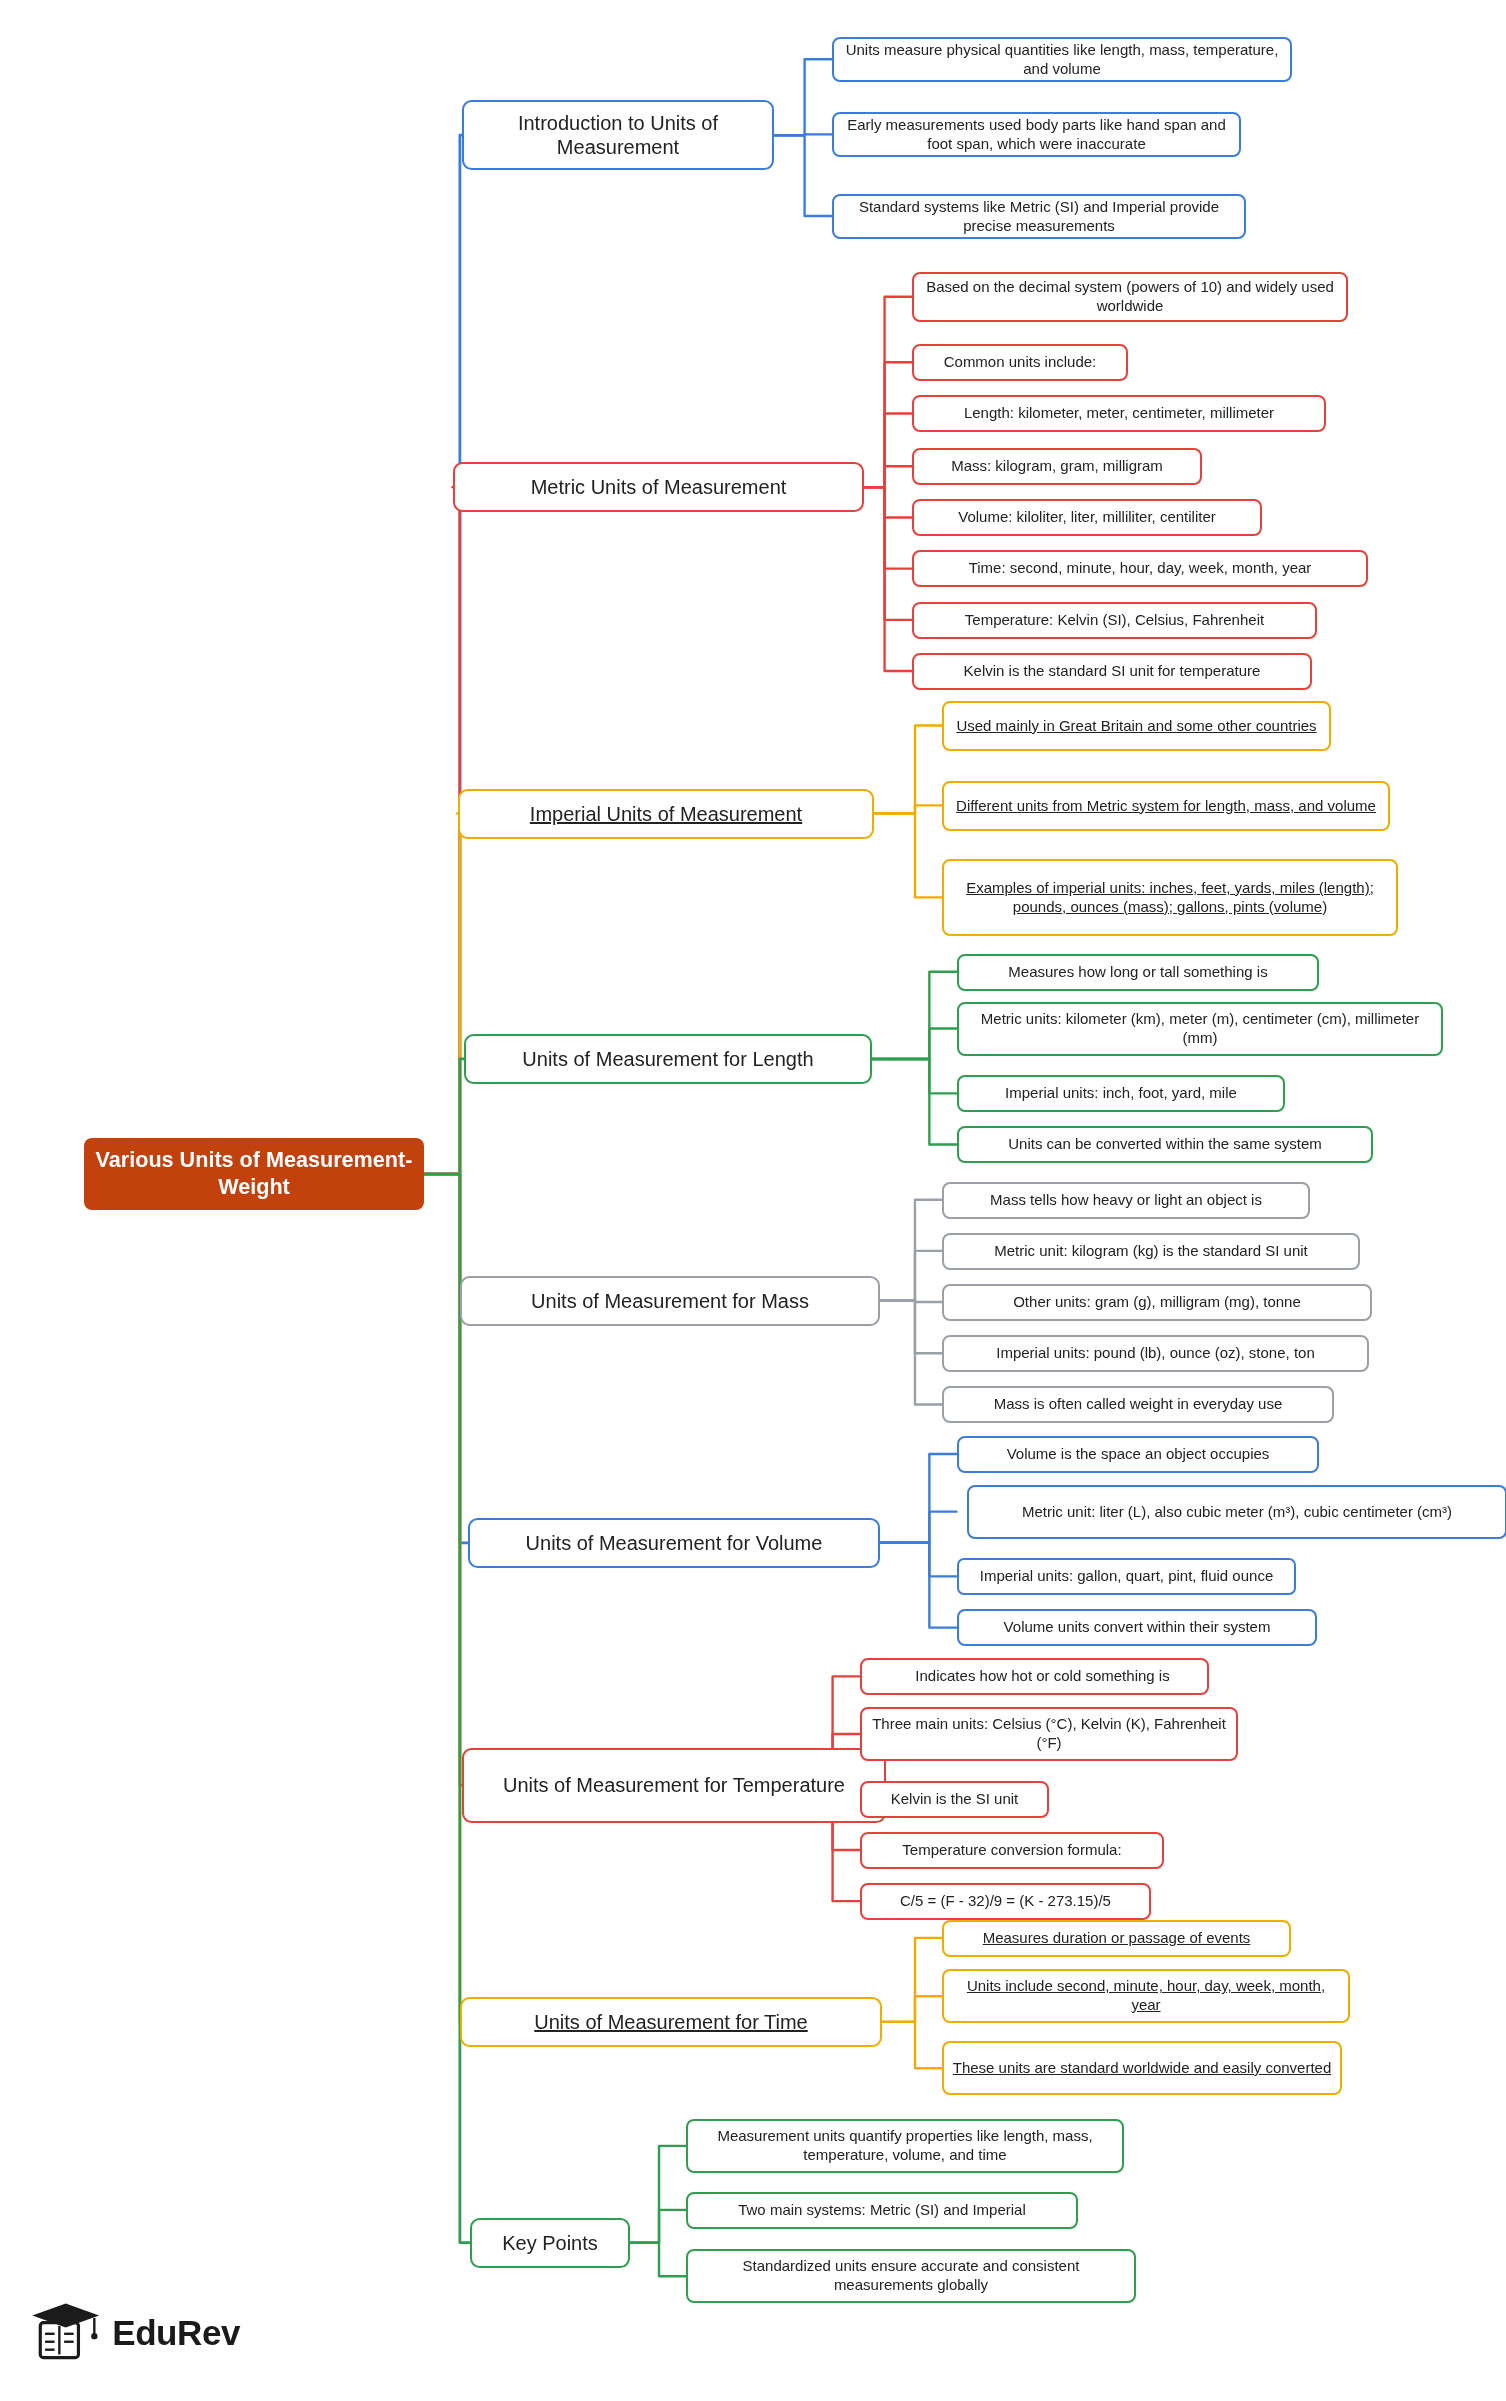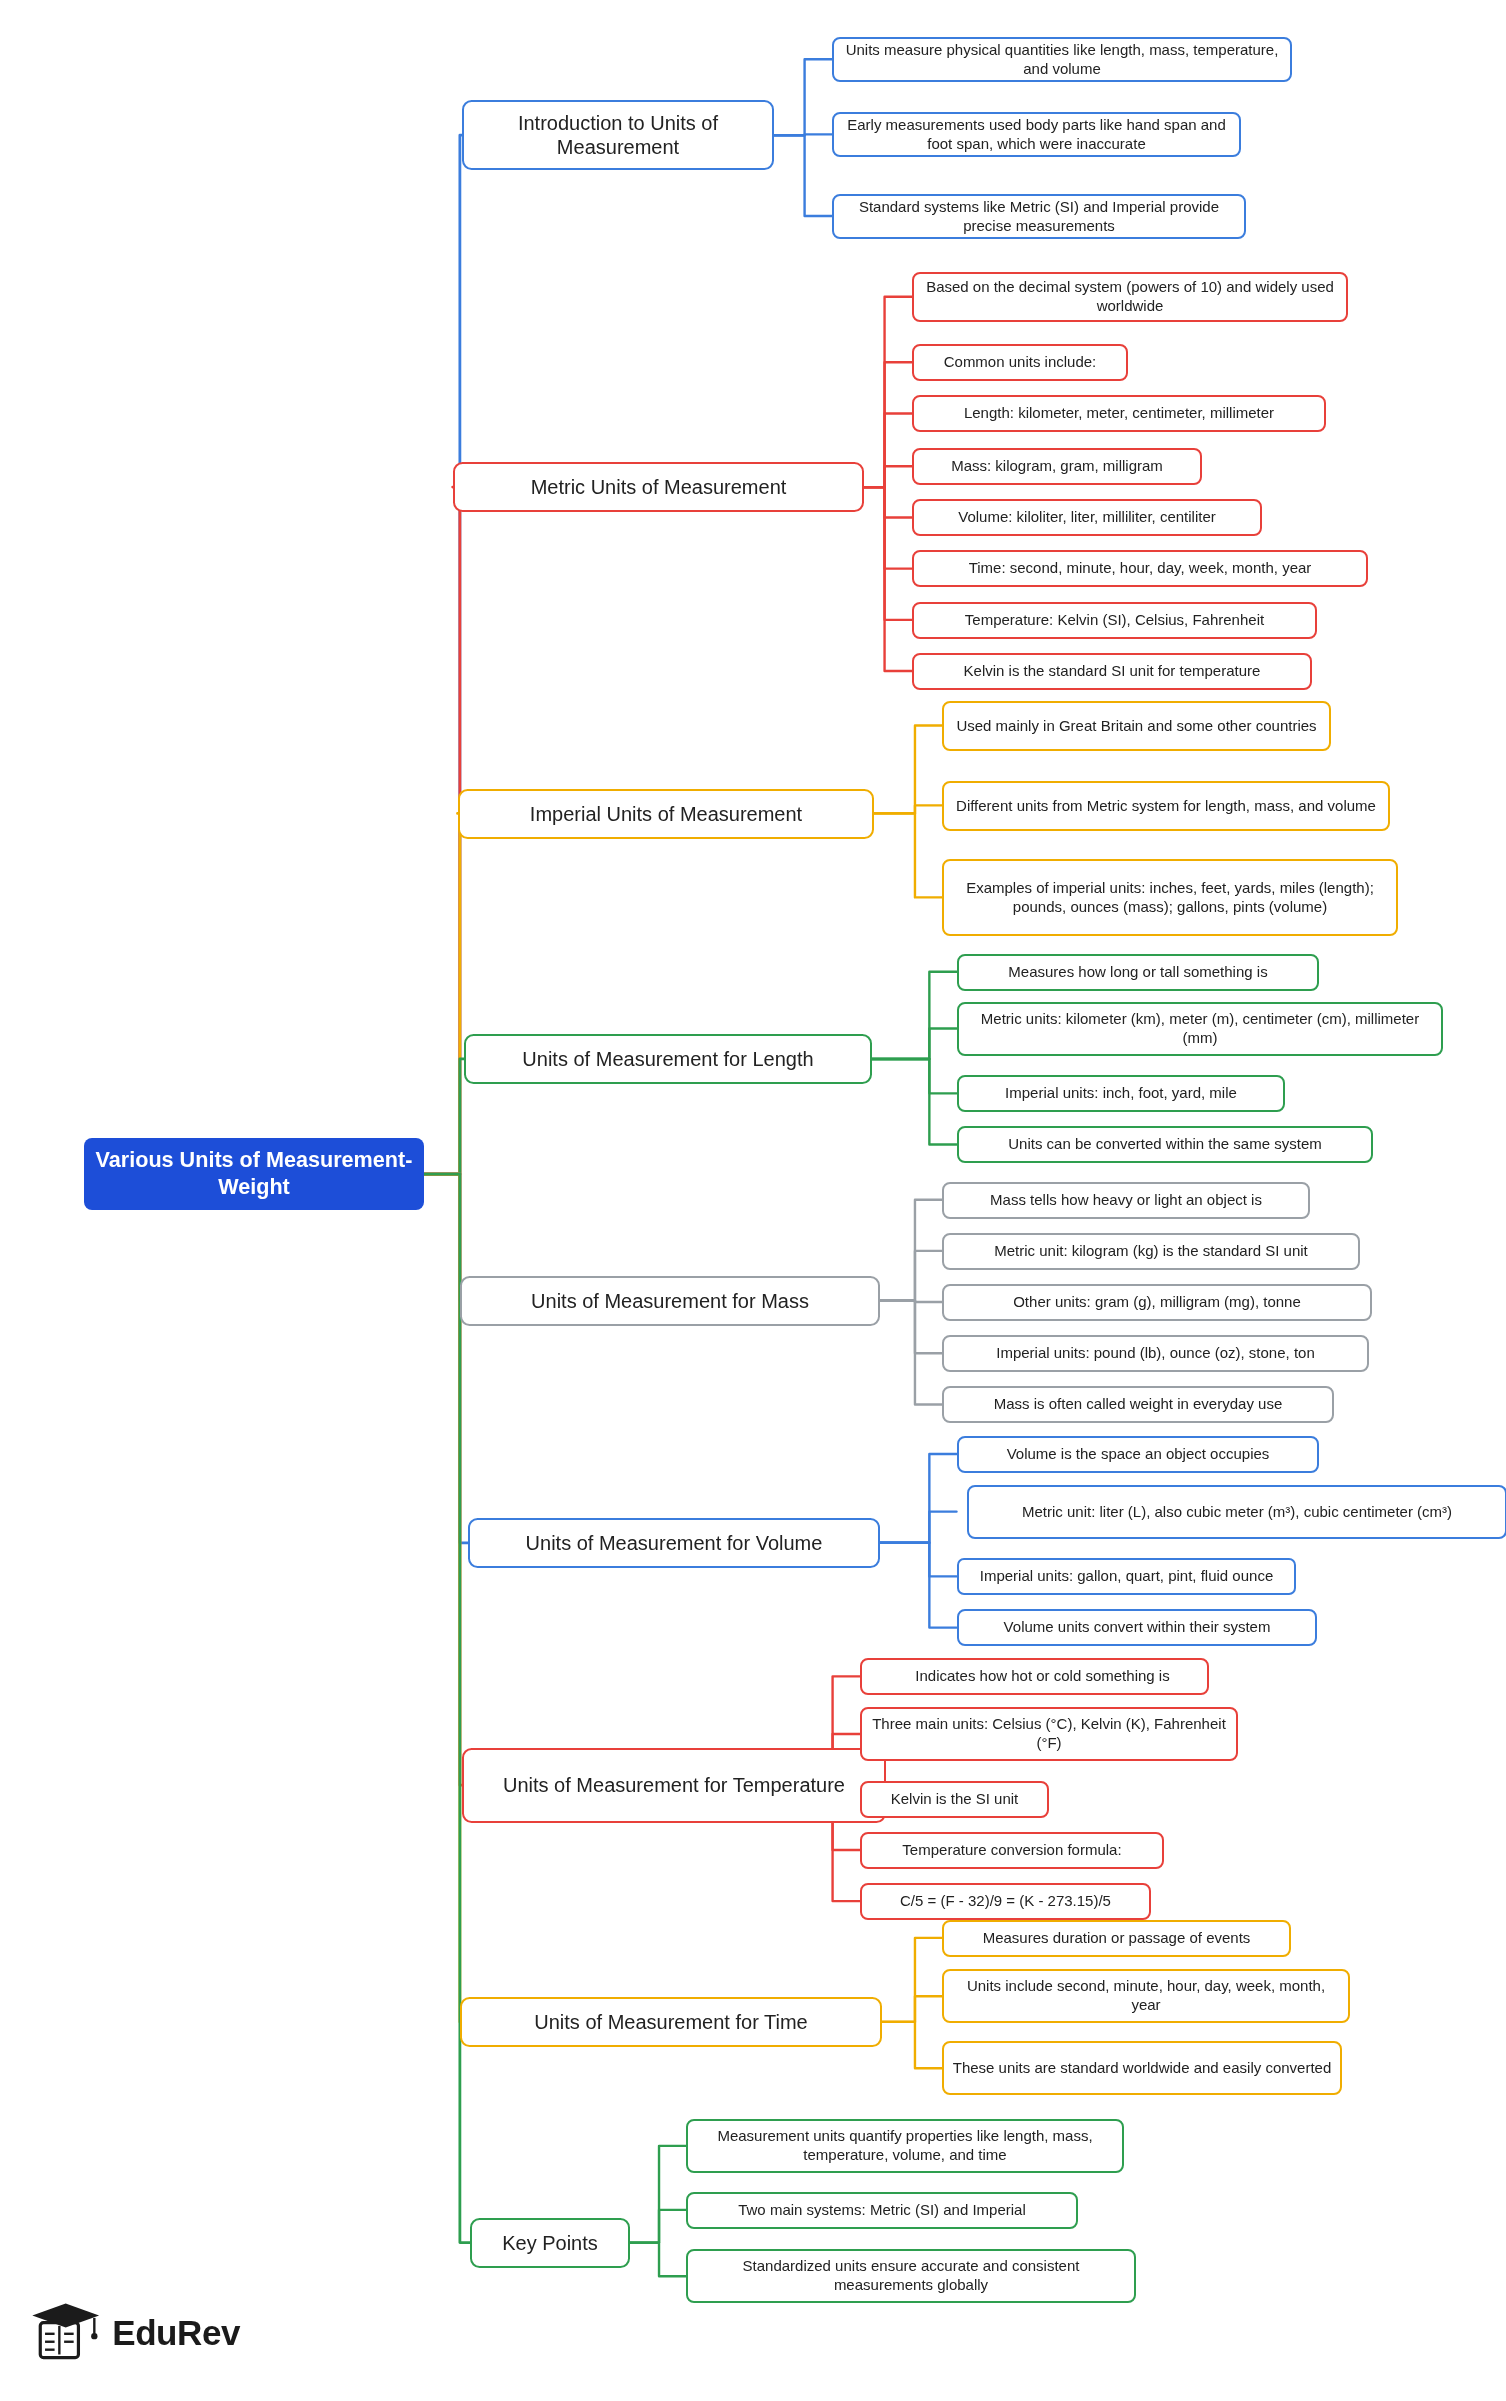--- a/index.html
+++ b/index.html
@@ -1,25 +1,25 @@
 <!DOCTYPE html>
 <html style="font-size:12.8px"><head>
 <meta charset="utf-8">
 <style>
   html,body{margin:0;padding:0;background:#ffffff;}
   body{width:1506px;height:2401px;font-family:"Liberation Sans",sans-serif;position:relative;overflow:hidden;}
   #canvas{position:absolute;left:0;top:0;width:1506px;height:2401px;}
   svg#wires{position:absolute;left:0;top:0;width:1506px;height:2401px;pointer-events:none;}
   .node{position:absolute;box-sizing:border-box;display:flex;align-items:center;justify-content:center;text-align:center;background:#ffffff;}
-  .root{background:#1d4ed8;color:#ffffff;font-weight:bold;border-radius:8px;font-size:21.6px;line-height:1.25;padding:4.8px 8px;}
+  .root{background:#c2410c;color:#ffffff;font-weight:bold;border-radius:8px;font-size:21.6px;line-height:1.25;padding:4.8px 8px;}
   .branch{border-width:2.4px;border-style:solid;border-radius:9.6px;font-size:20px;line-height:1.22;padding:3.2px 9.6px;color:#222;}
   .leaf{border-width:2px;border-style:solid;border-radius:8px;font-size:15px;line-height:1.25;padding:2.4px 8px;color:#222;}
   .c-blue{border-color:#3b7ddd;}
   .c-red{border-color:#e8403a;}
-  .c-yellow{border-color:#f0ad00;}
+  .c-yellow{border-color:#f0ad00;text-decoration:underline;}
   .c-green{border-color:#2e9e4f;}
   .c-gray{border-color:#9aa0a6;}
   #logo{position:absolute;left:32px;top:2289px;width:264px;height:88px;display:flex;align-items:center;gap:11.2px;}
   #logo .cap{width:69px;height:62px;position:relative;}
   #logo .capTxt{font-size:35px;font-weight:bold;color:#1b1b1b;letter-spacing:-0.4px;}
 </style>
 </head>
 <body>
 
 <div id="canvas">

